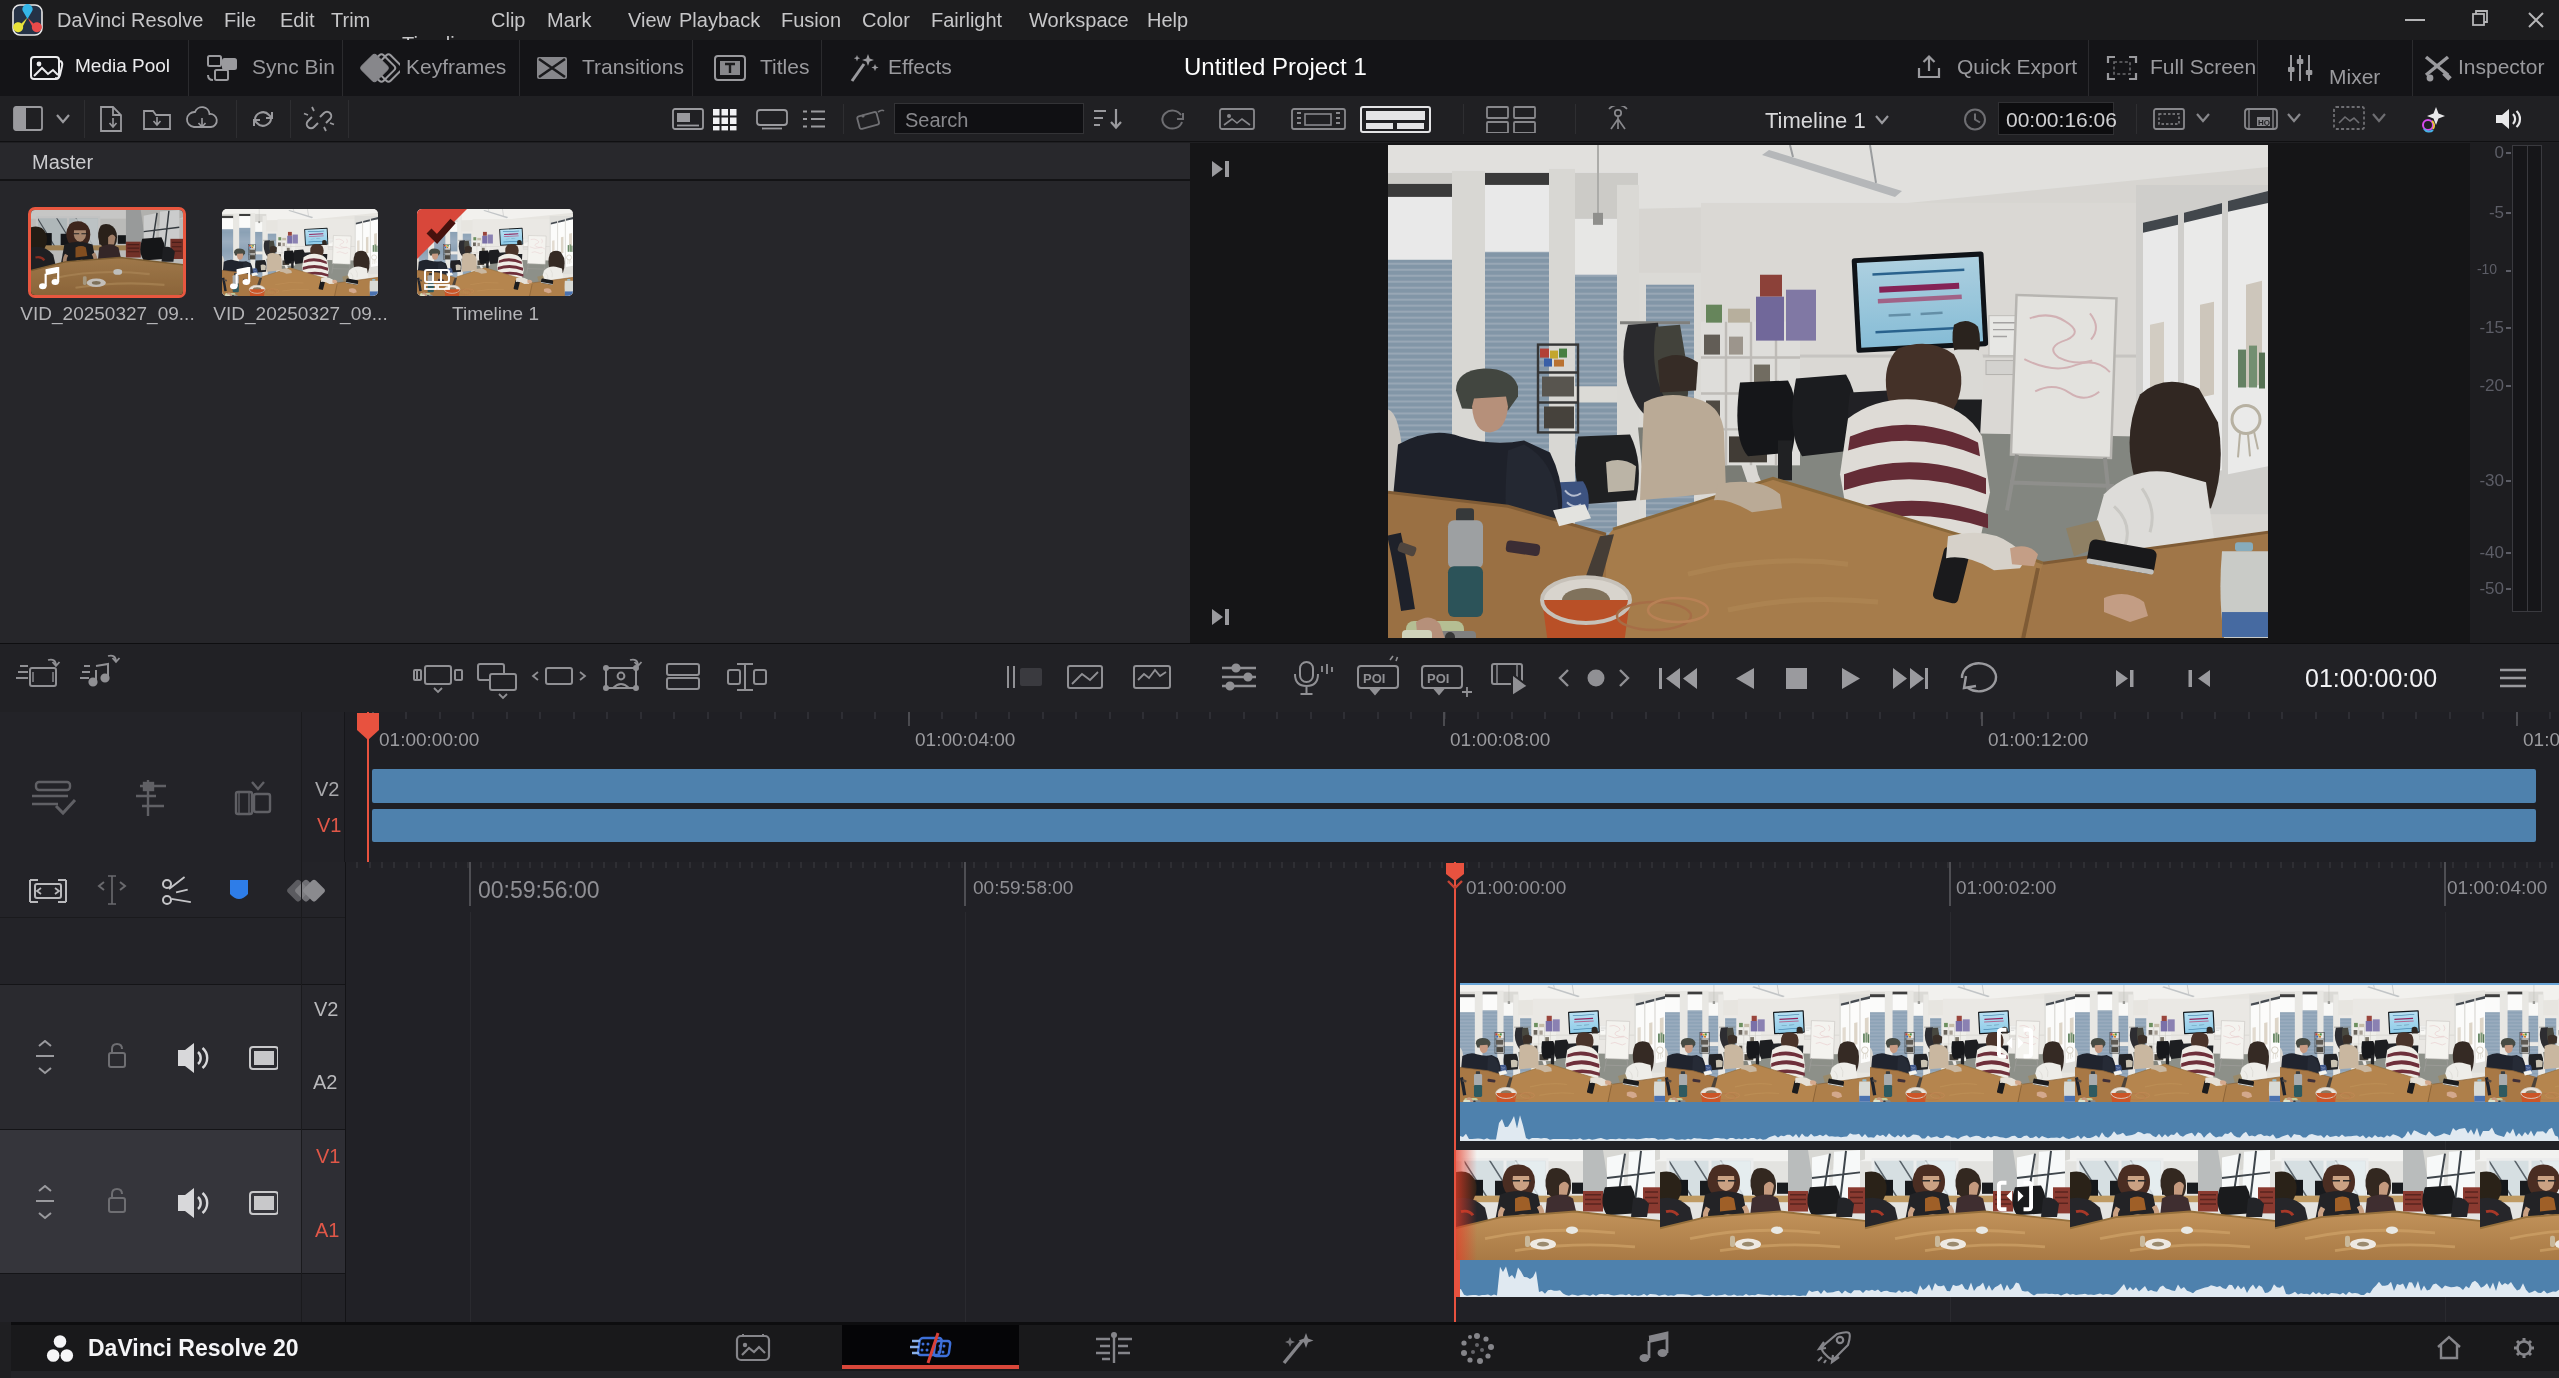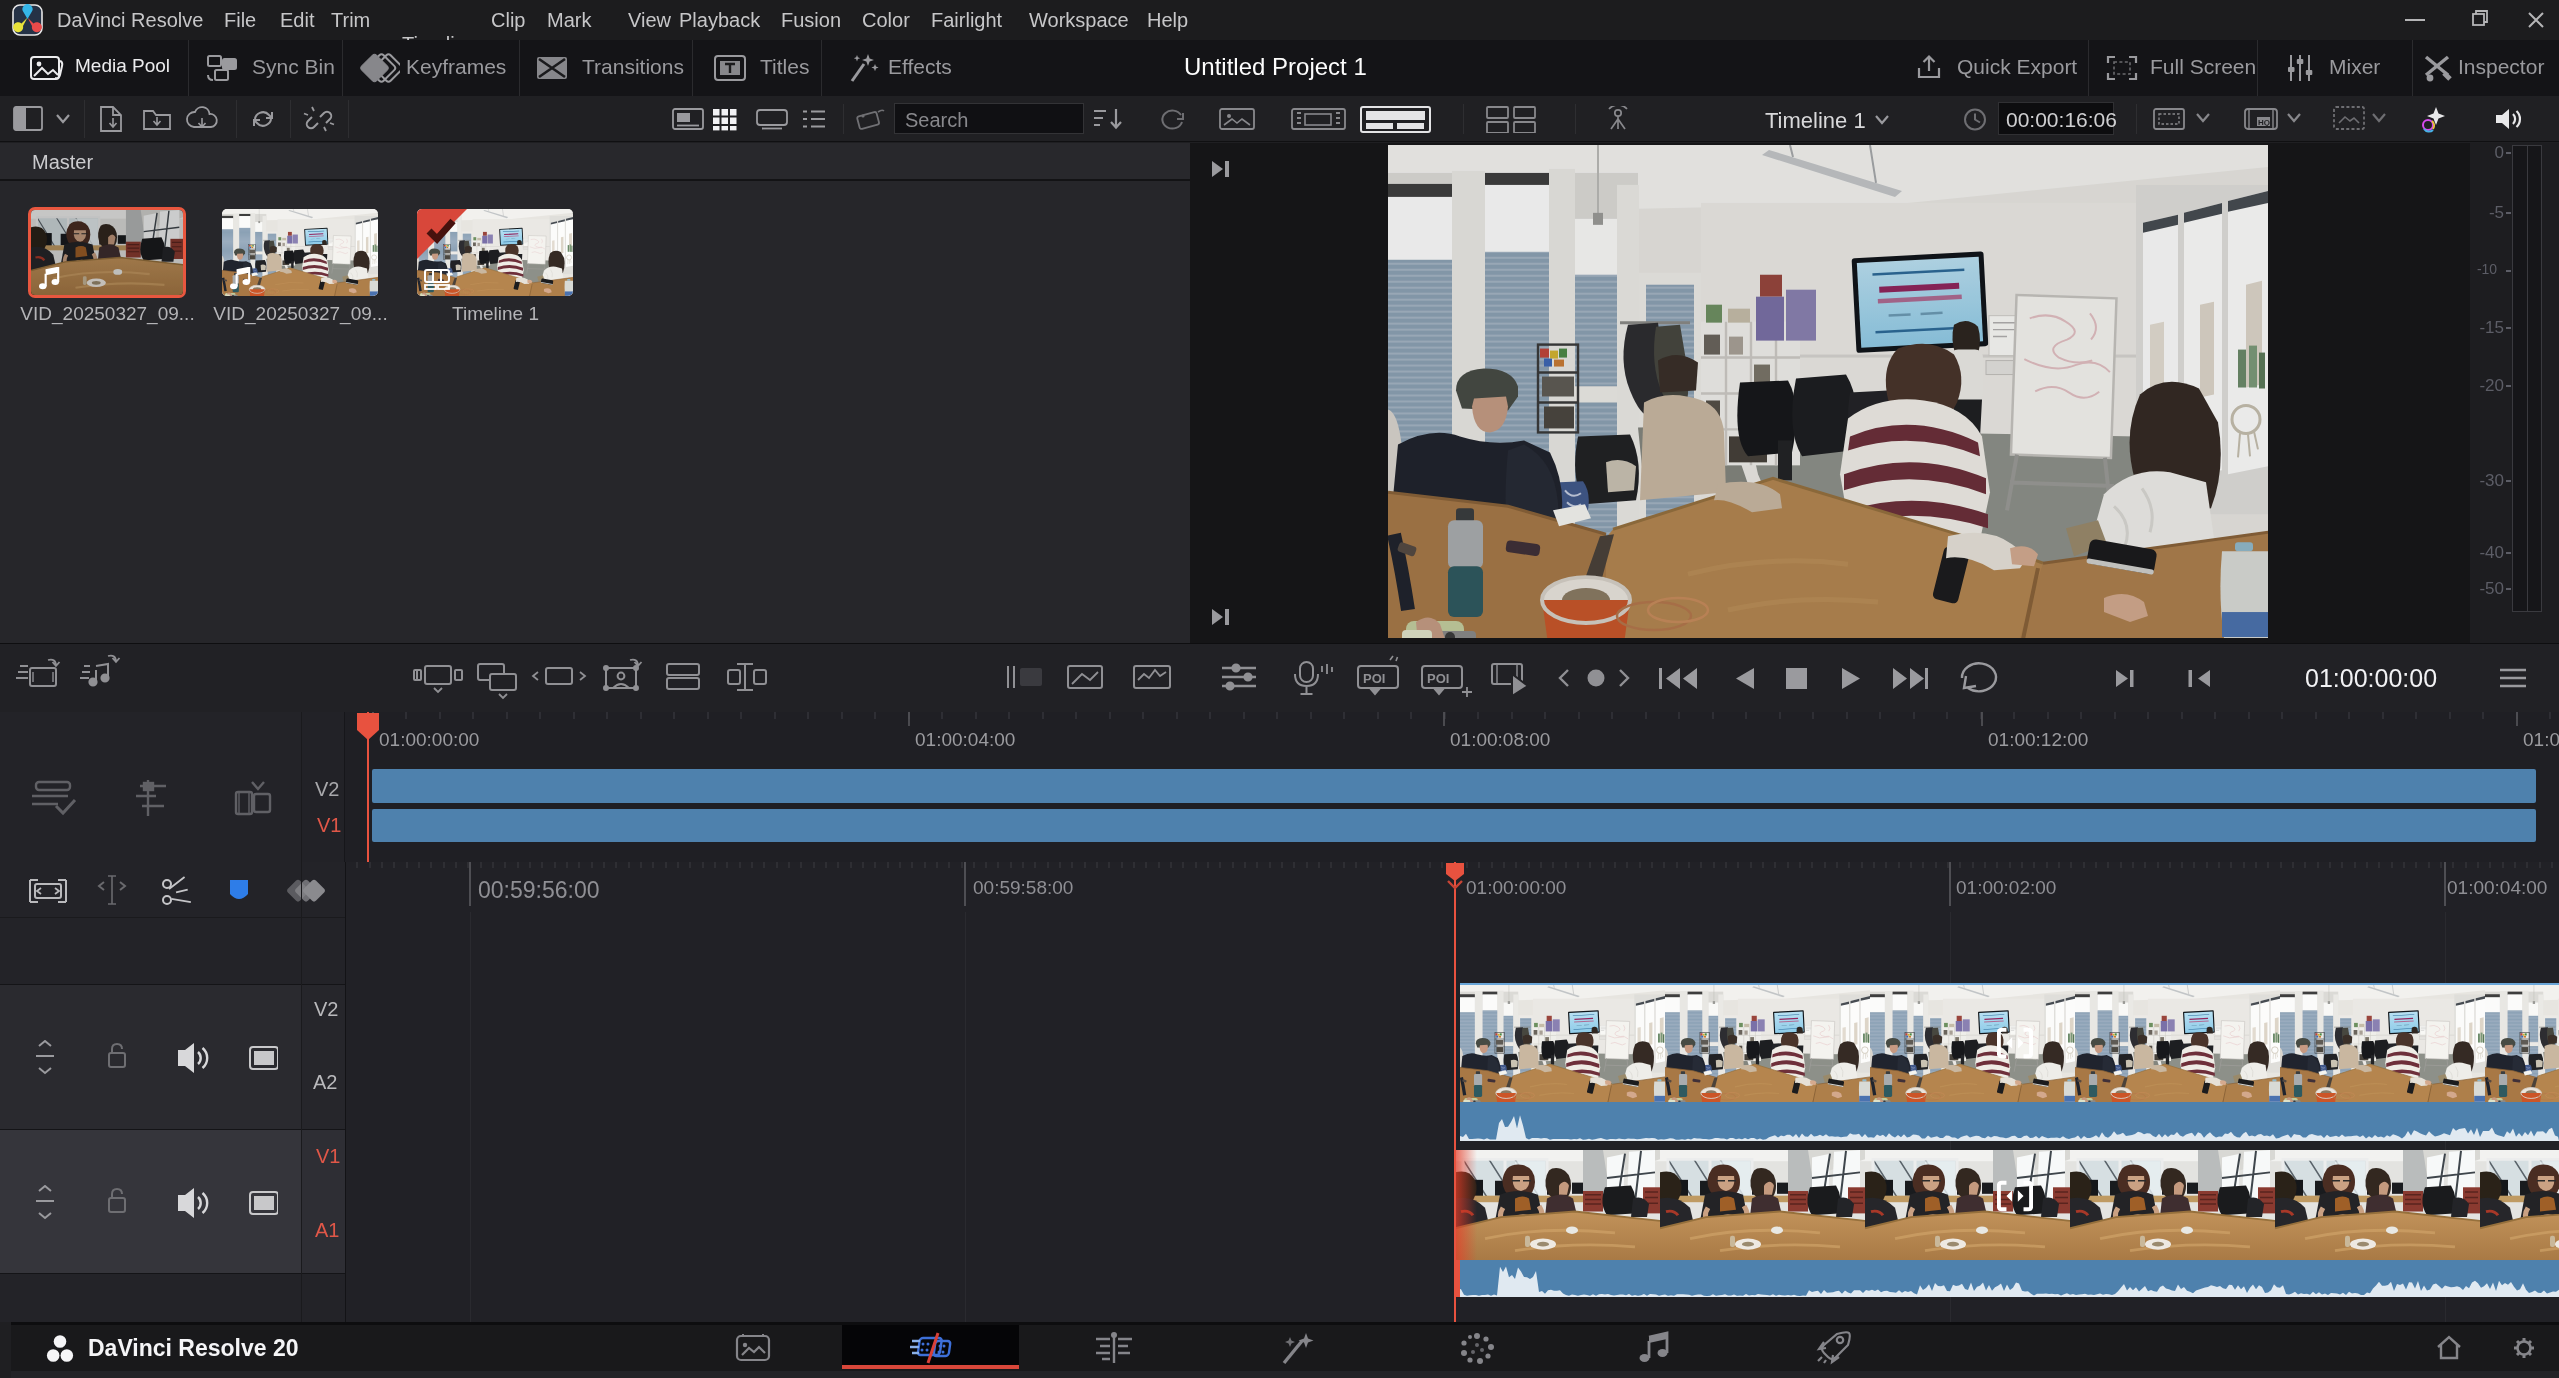--- a/index.html
+++ b/index.html
@@ -373,21 +373,21 @@
       <rect x="8" y="7" width="16" height="12" fill="none" stroke="#6a6a6e" stroke-width="1.6" stroke-dasharray="3 2.4"></rect>
     </svg>
     <span class="abs" style="left:2150px;top:15px;font-size:21px;color:#9a9a9e;">Full Screen</span>
 
     <svg class="abs" style="left:2286px;top:13px;" width="28" height="30" viewBox="0 0 28 30">
       <path d="M5 2 v26 M14 2 v26 M23 2 v26" stroke="#9a9a9e" stroke-width="2"></path>
       <rect x="2" y="14" width="6.5" height="5" rx="1" fill="#9a9a9e"></rect>
       <rect x="10.8" y="6" width="6.5" height="5" rx="1" fill="#9a9a9e"></rect>
       <rect x="19.8" y="17" width="6.5" height="5" rx="1" fill="#9a9a9e"></rect>
     </svg>
-    <span class="abs" style="left:2329px;top:15px;font-size:21px;color:#9a9a9e;">Mixer</span>
+    <span class="abs" style="left:2329px;top:25px;font-size:21px;color:#9a9a9e;">Mixer</span>
 
     <svg class="abs" style="left:2422px;top:13px;" width="32" height="30" viewBox="0 0 32 30">
       <path d="M4 4 L26 22" stroke="#9a9a9e" stroke-width="3.4" fill="none"></path>
       <path d="M26 4 L4 22" stroke="#9a9a9e" stroke-width="3.4" fill="none"></path>
       <circle cx="8" cy="25" r="3.4" fill="#9a9a9e"></circle>
       <path d="M22 20 l6 6" stroke="#9a9a9e" stroke-width="5" fill="none"></path>
     </svg>
     <span class="abs" style="left:2458px;top:15px;font-size:21px;color:#9a9a9e;">Inspector</span>
   </div>
 

